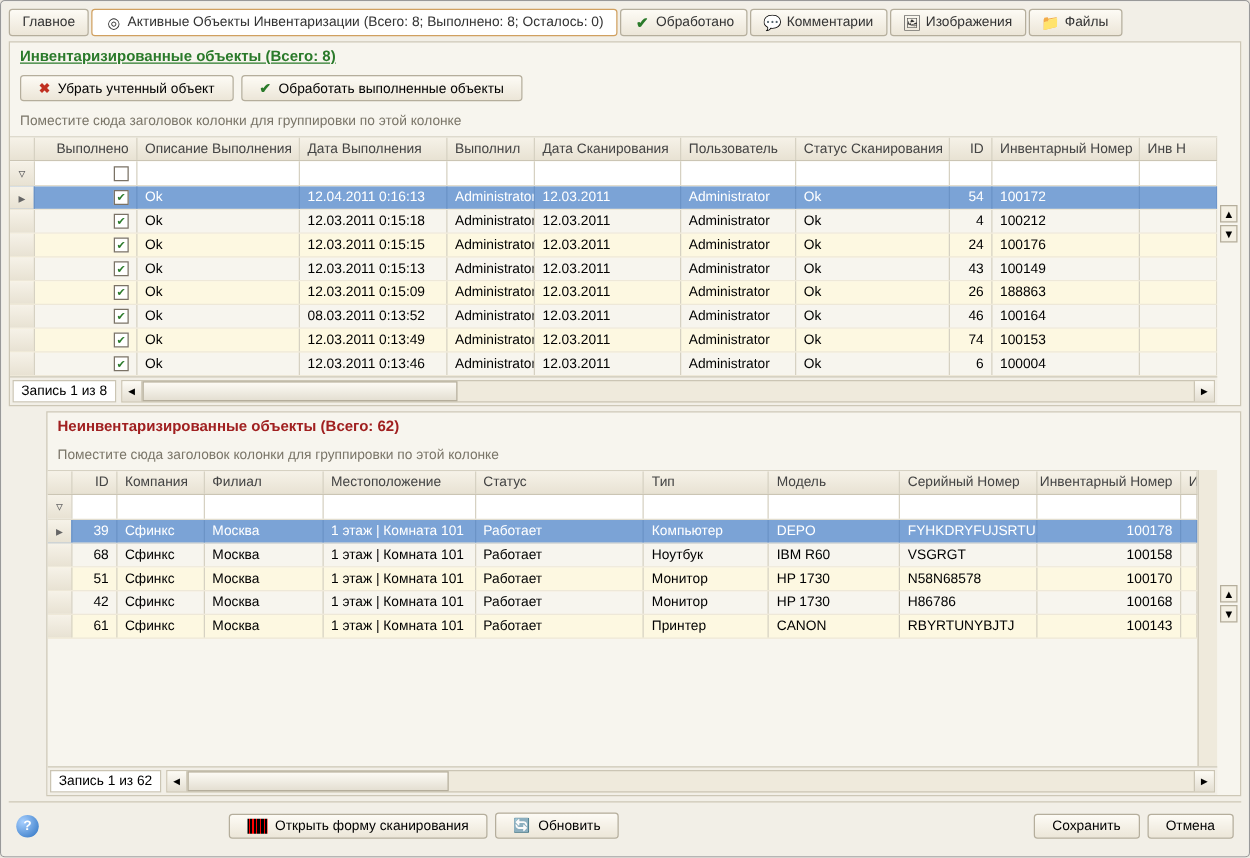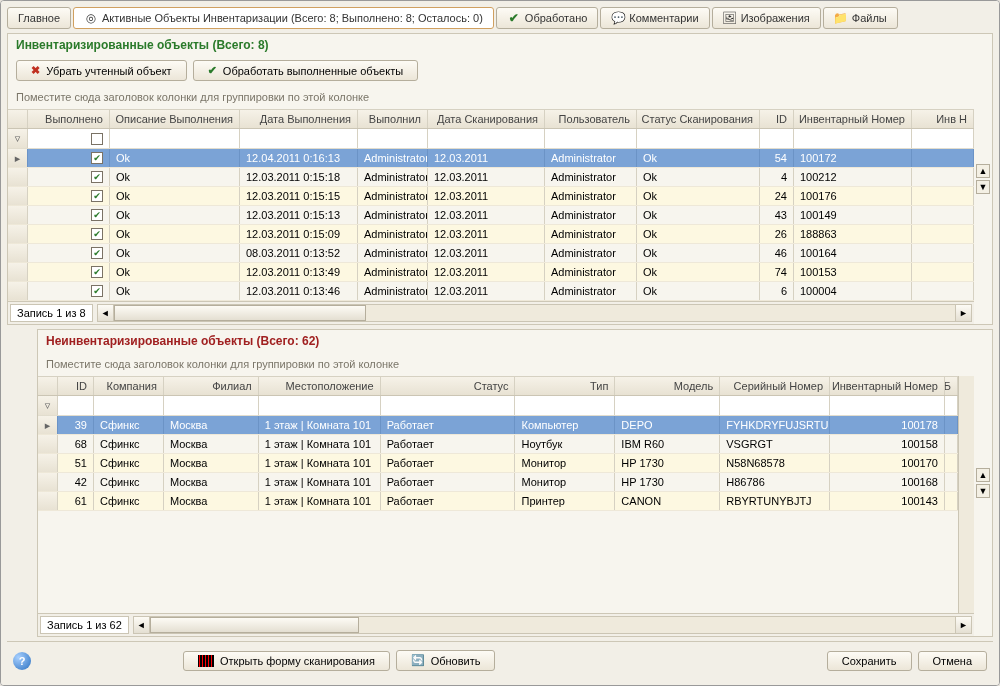--- a/index.html
+++ b/index.html
@@ -83,21 +83,21 @@
     flex-direction: column;
     overflow: hidden;
   }
   .section-header {
     padding: 4px 8px;
     font-weight: bold;
     font-size: 12px;
     display: flex;
     align-items: center;
   }
-  .green { color: #2a7a2a; }
+  .green { color: #2a7a2a; text-decoration: underline; }
   .red   { color: #a02020; }
   .btnrow { display: flex; gap: 6px; padding: 4px 8px; }
   .btn {
     border: 1px solid #b5ae9c;
     background: linear-gradient(#fdfbf5,#ece6d8);
     padding: 3px 14px;
     border-radius: 3px;
     cursor: pointer;
     display: flex;
     align-items: center;
@@ -128,21 +128,21 @@
   .gh, .gc, .gf {
     border-right: 1px solid #d6d1c2;
     padding: 3px 6px;
     white-space: nowrap;
     overflow: hidden;
     text-overflow: ellipsis;
     font-size: 11px;
     display: flex;
     align-items: center;
   }
-  .gh { color: #444; justify-content: flex-end; }
+  .gh { color: #444; }
   .grid-body { overflow: hidden; }
   .gr { display: flex; border-bottom: 1px solid #eee8d8; height: 19px; }
   .gr.alt { background: #fdf8e1; }
   .gr.sel { background: #7ba3d6; color: #fff; }
   .gr.sel .gc { border-right-color: #6b93c6; }
   .indic-col { width: 20px; background: linear-gradient(#f6f2e8,#e8e2d3); justify-content:center; color:#666;}
   .chk-col { width: 82px; justify-content: flex-end; }
   .chk {
     width: 12px; height: 12px;
     border: 1px solid #7a7265;

